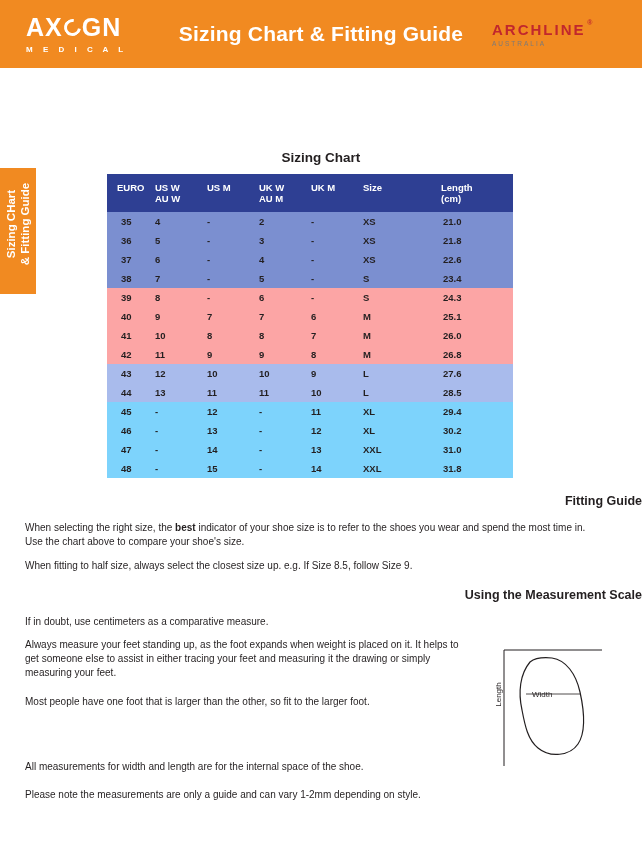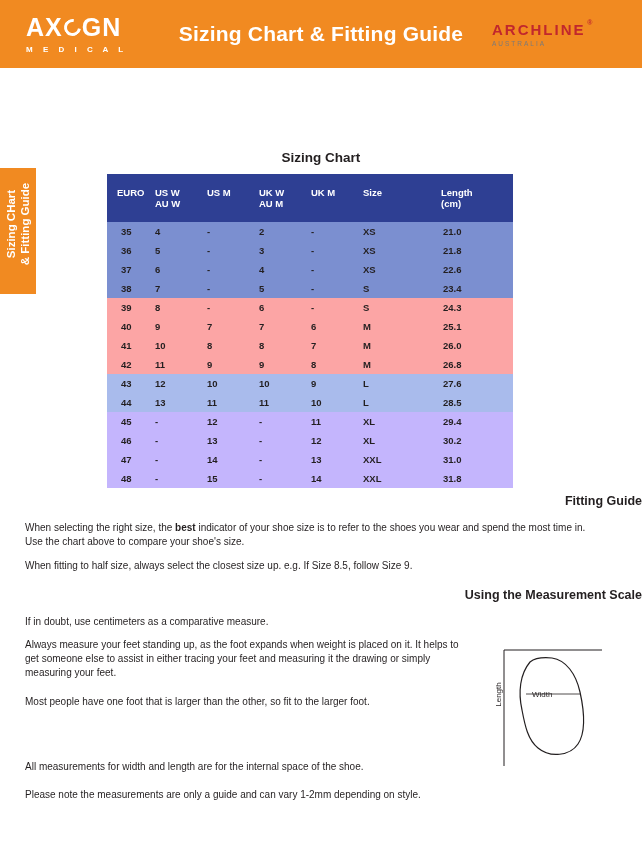--- a/index.html
+++ b/index.html
@@ -139,40 +139,40 @@
     left: 107px;
     width: 406px;
     border-collapse: collapse;
     font-size: 9.5px;
   }
   table.sizing th {
     background: #2e3f93;
     color: #ffffff;
     font-size: 9.5px;
     font-weight: bold;
-    padding: 13px 2px;
+    padding: 8px 2px;
     text-align: left;
     vertical-align: top;
     line-height: 11px;
   }
   table.sizing th.first { padding-left: 10px; }
   table.sizing th.last  { text-align: left; padding-left: 14px;}
   table.sizing td {
     padding: 4px 2px;
     text-align: left;
     color: #231f20;
     font-weight: bold;
     font-size: 9.5px;
   }
   table.sizing td.first { padding-left: 14px; }
   table.sizing td.lastcol { padding-left: 16px; }
   table.sizing tr.band-a td { background: #7b8fd0; }
   table.sizing tr.band-b td { background: #fca5a5; margin-top: 8px; }
   table.sizing tr.band-c td { background: #a9bbec; }
-  table.sizing tr.band-d td { background: #c4b5fd; }
+  table.sizing tr.band-d td { background: #7dd3fc; }
   table.sizing td.cen { text-align: left; }
 
   .col-euro  { width: 46px; }
   .col-usw   { width: 52px; }
   .col-usm   { width: 52px; }
   .col-ukw   { width: 52px; }
   .col-ukm   { width: 52px; }
   .col-size  { width: 66px; }
   .col-len   { width: 86px; }
 

